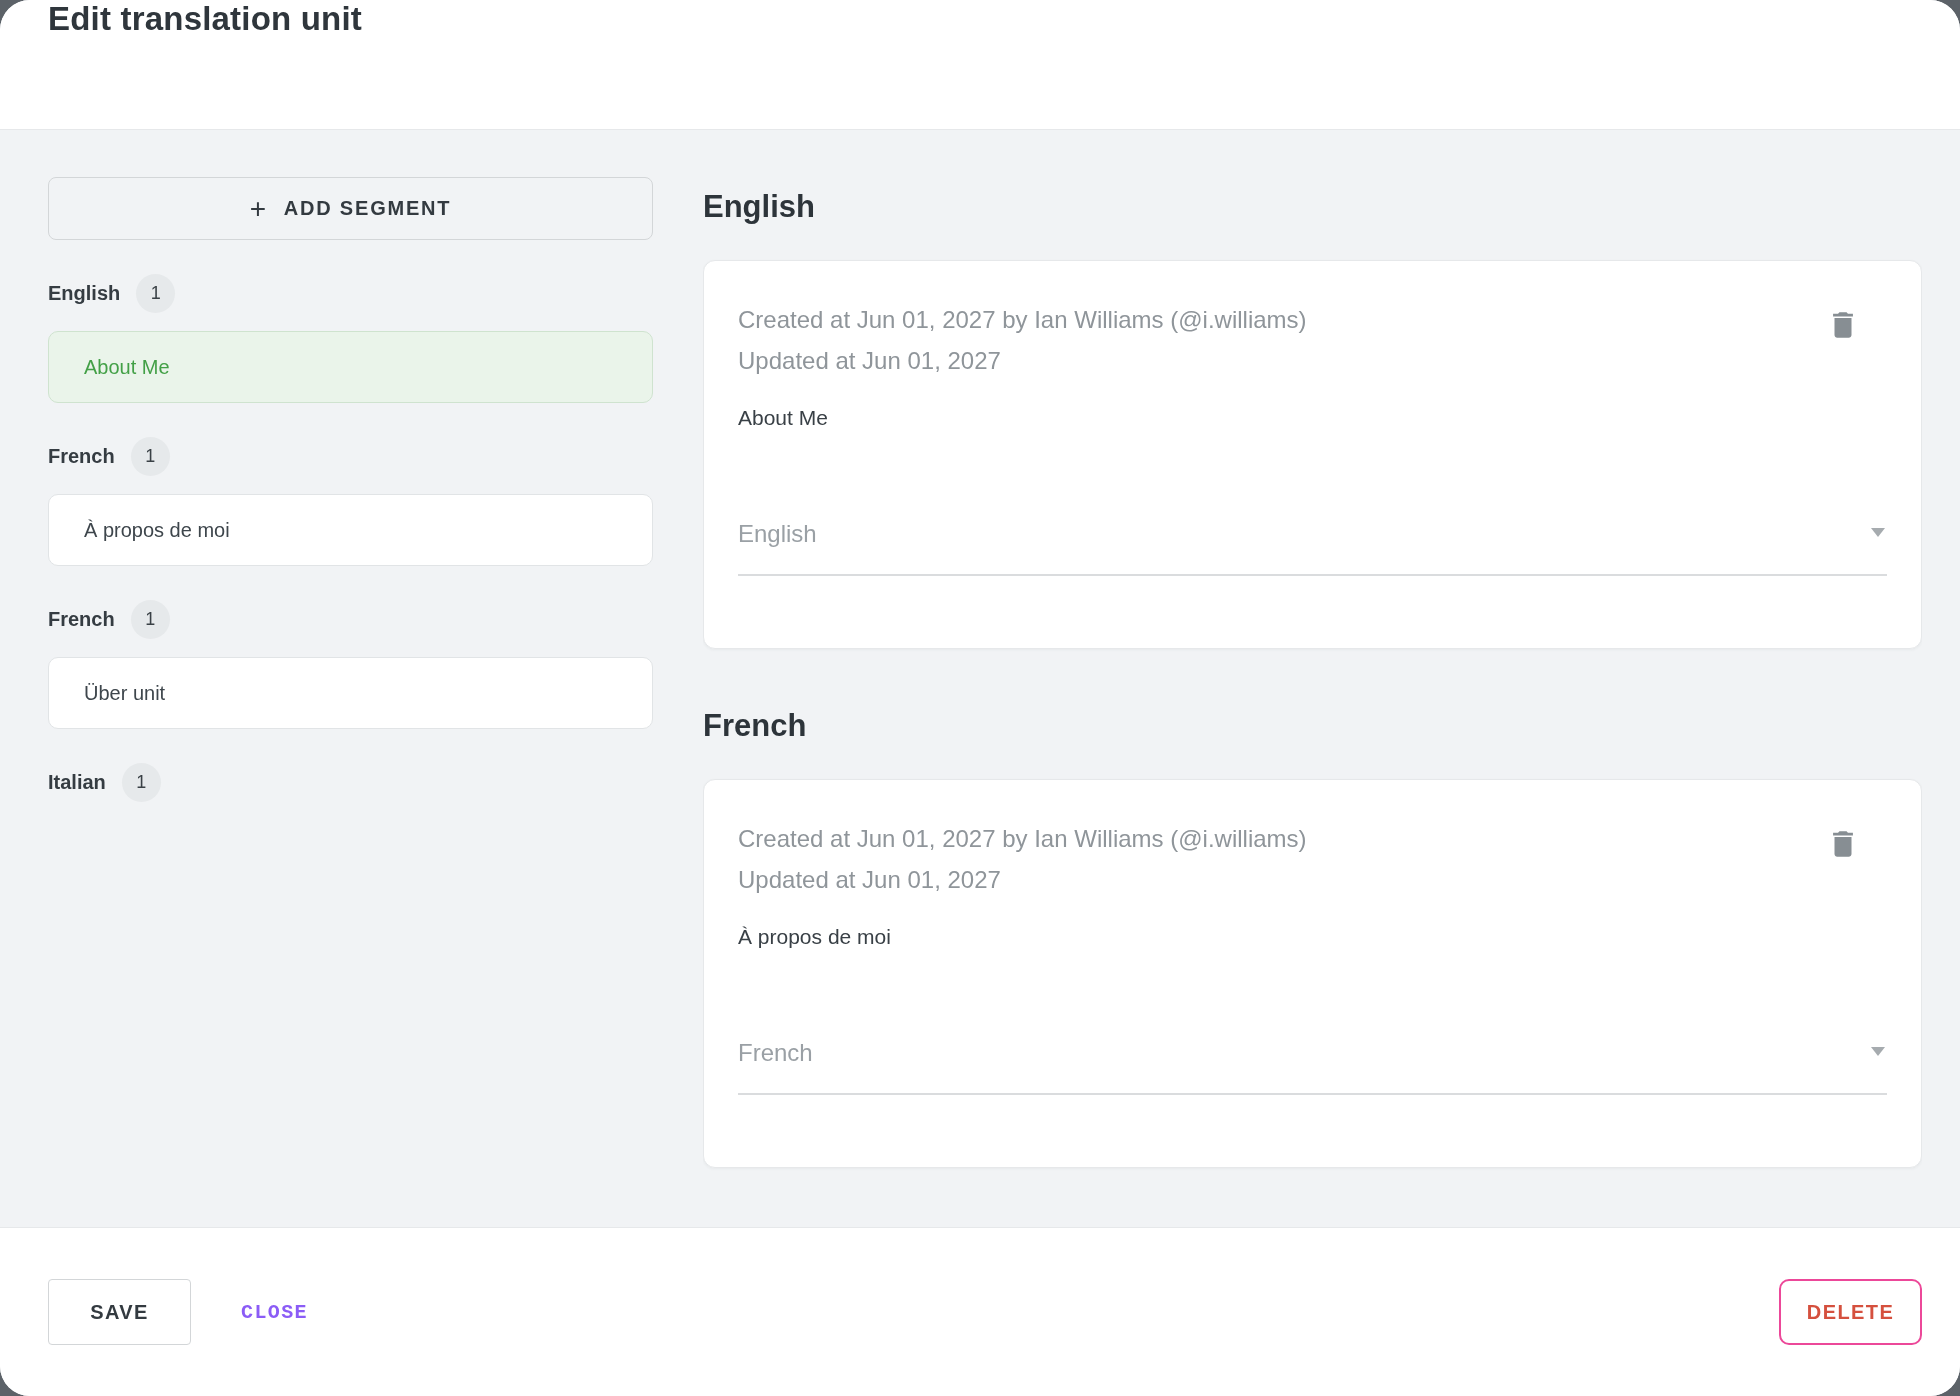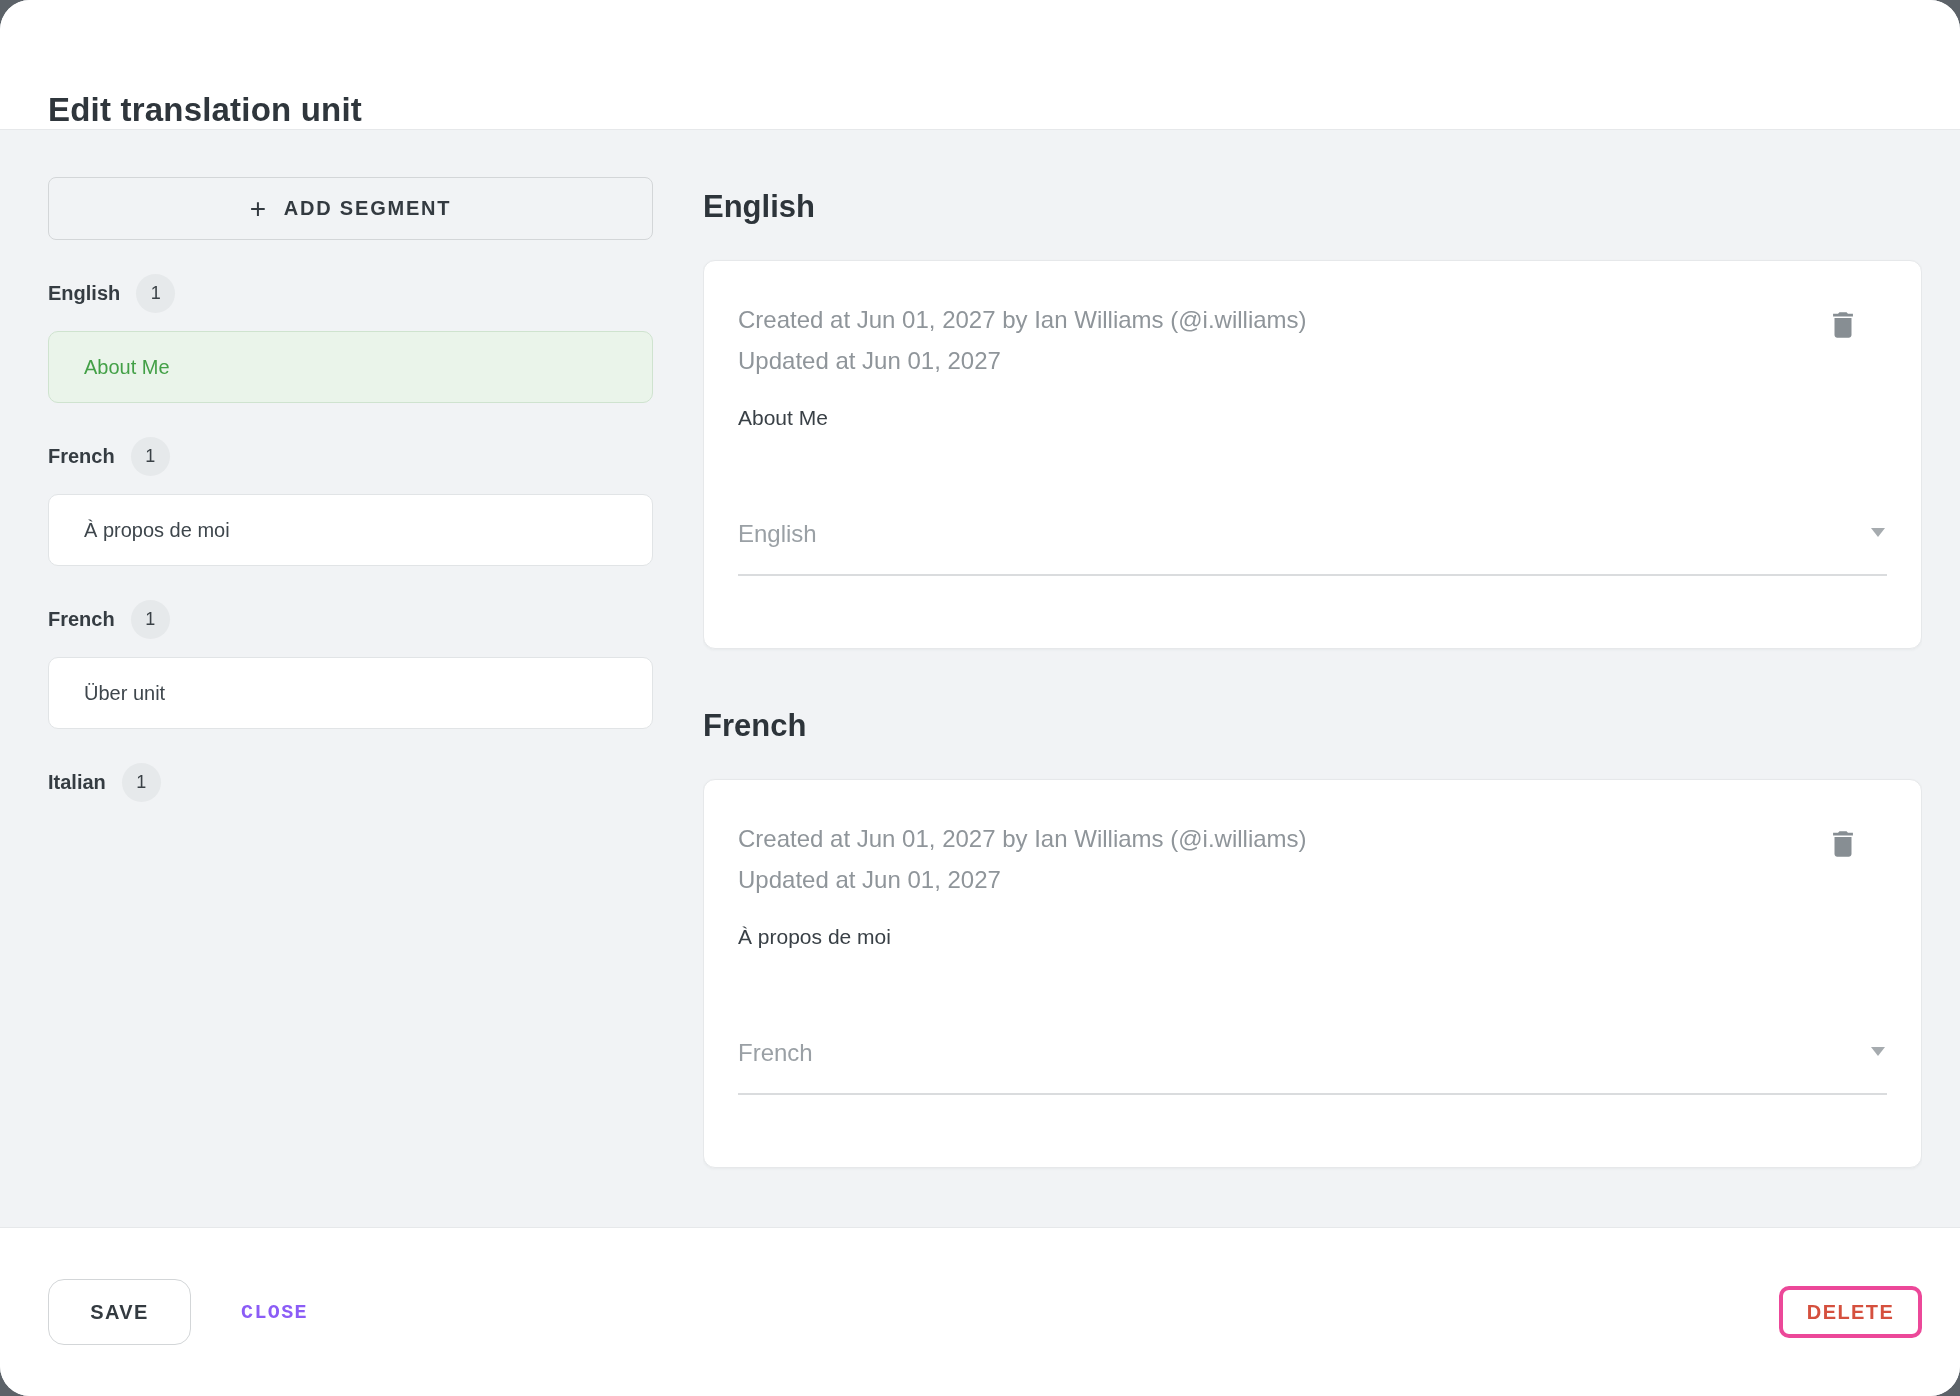--- a/index.html
+++ b/index.html
@@ -14,21 +14,21 @@
     width:1960px;height:1396px;
     border-radius:30px;
     overflow:hidden;
     background:#f1f3f5;
     display:flex;flex-direction:column;
   }
   
   .dialog-header{
     height:130px;flex:0 0 130px;
     background:#ffffff;
-    display:flex;align-items:flex-end;
+    display:flex;align-items:flex-start;
     padding:0 48px;
     border-bottom:1px solid #e6e8ea;
     box-sizing:border-box;
   }
   .dialog-title{
     font-size:33px;font-weight:600;color:#2f363c;letter-spacing:.2px;
   }
   
   .dialog-body{
     flex:1 1 auto;
@@ -133,33 +133,33 @@
     padding:0 38px 0 48px;
     box-sizing:border-box;
   }
   .btn{
     font-family:inherit;
     font-size:20px;font-weight:600;letter-spacing:1.4px;
     background:#ffffff;cursor:pointer;
   }
   .save-btn{
     width:143px;height:66px;
-    border:1px solid #d3d6d8;border-radius:16px;
+    border:1px solid #d3d6d8;border-radius:4px;
     color:#333a40;
   }
   .close-btn{
     margin-left:36px;
     border:none;background:transparent;color:#8b5cf6;
     padding:10px 14px;
     font-family:Liberation Mono, monospace;
   }
   .footer-spacer{flex:1 1 auto;}
   .delete-btn{
-    width:143px;height:52px;
-    border:4px solid #ec4899;border-radius:10px;
+    width:143px;height:66px;
+    border:2px solid #ec4899;border-radius:10px;
     color:#d5503e;
   }
 </style>
 </head>
 <body>
 
 <div class="dialog">
 
   <div class="dialog-header">
     <div class="dialog-title">Edit translation unit</div>

